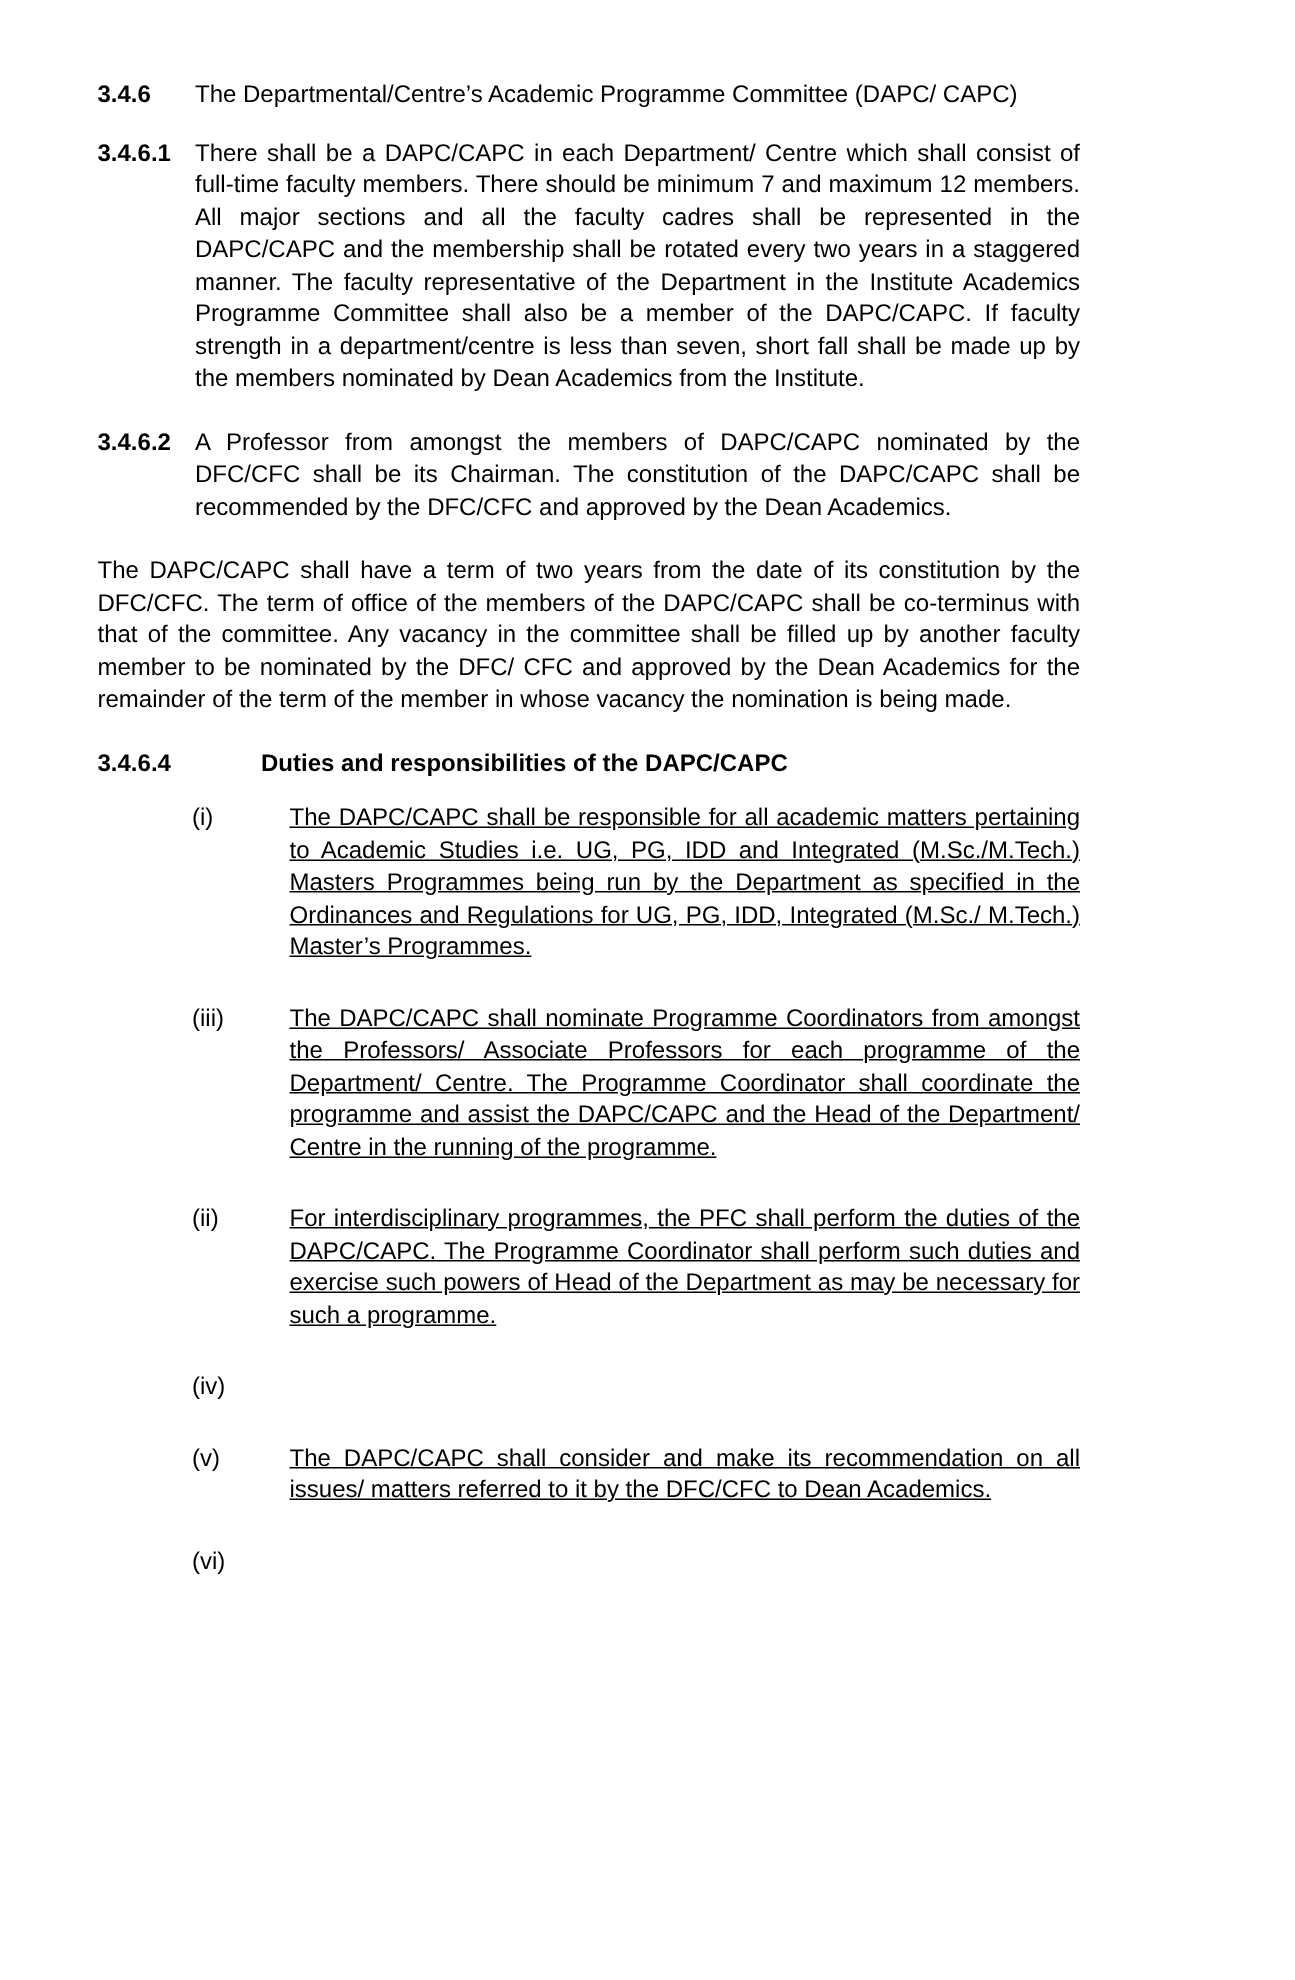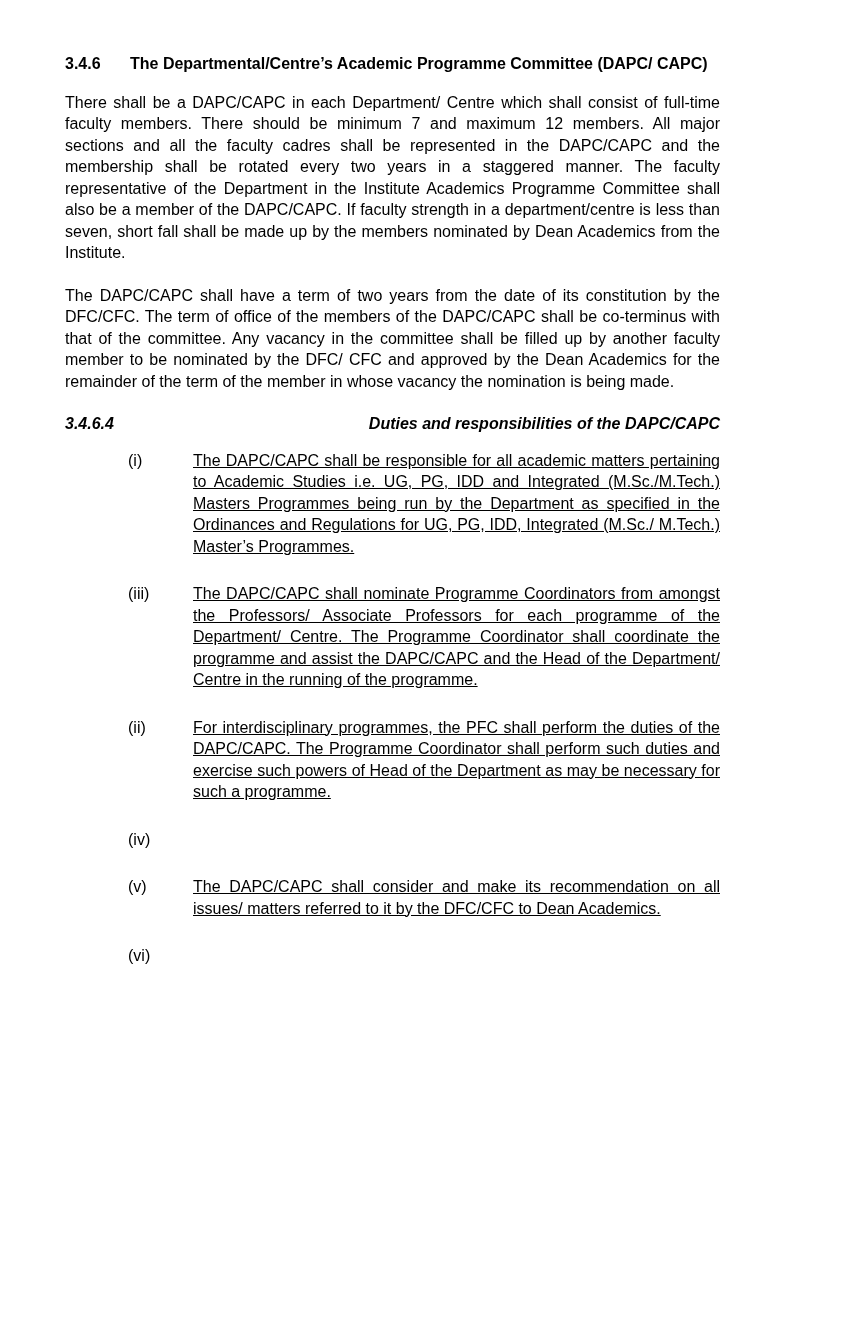--- a/index.html
+++ b/index.html
@@ -30,29 +30,28 @@
     font-weight: bold;
   }
   .para .body {
     flex: 1;
     text-align: justify;
   }
   .para.heading {
     margin-bottom: 17px;
   }
   .para.heading .body {
-    font-weight: bold;
+    font-weight: normal;
   }
   .para.subheading {
     margin-bottom: 15px;
-    font-style: italic;
   }
   .para.subheading .body {
     font-weight: bold;
-    text-align: right;
+    text-align: left;
     margin-left: 44px;
   }
   .list {
     margin-left: 63px;
   }
   .list-item {
     display: flex;
     margin-bottom: 26px;
   }
   .list-item .marker {
@@ -68,23 +67,28 @@
 <body>
 
 <div class="doc">
 
   <div class="para heading">
     <span class="num">3.4.6</span>
     <span class="body">The Departmental/Centre’s Academic Programme Committee (DAPC/ CAPC)</span>
   </div>
 
   <div class="para">
+    <span class="num">3.4.6.1</span>
     <span class="body">There shall be a DAPC/CAPC in each Department/ Centre which shall consist of full-time faculty members. There should be minimum 7 and maximum 12 members. All major sections and all the faculty cadres shall be represented in the DAPC/CAPC and the membership shall be rotated every two years in a staggered manner. The faculty representative of the Department in the Institute Academics Programme Committee shall also be a member of the DAPC/CAPC. If faculty strength in a department/centre is less than seven, short fall shall be made up by the members nominated by Dean Academics from the Institute.</span>
   </div>
 
+  <div class="para">
+    <span class="num">3.4.6.2</span>
+    <span class="body">A Professor from amongst the members of DAPC/CAPC nominated by the DFC/CFC shall be its Chairman. The constitution of the DAPC/CAPC shall be recommended by the DFC/CFC and approved by the Dean Academics.</span>
+  </div>
 
   <div class="para">
     <span class="body">The DAPC/CAPC shall have a term of two years from the date of its constitution by the DFC/CFC. The term of office of the members of the DAPC/CAPC shall be co-terminus with that of the committee. Any vacancy in the committee shall be filled up by another faculty member to be nominated by the DFC/ CFC and approved by the Dean Academics for the remainder of the term of the member in whose vacancy the nomination is being made.</span>
   </div>
 
   <div class="para subheading">
     <span class="num">3.4.6.4</span>
     <span class="body">Duties and responsibilities of the DAPC/CAPC</span>
   </div>
 

